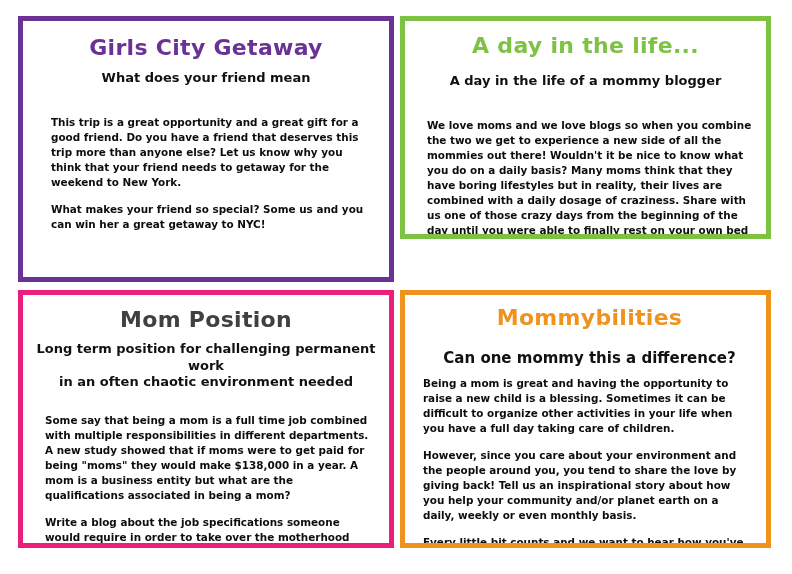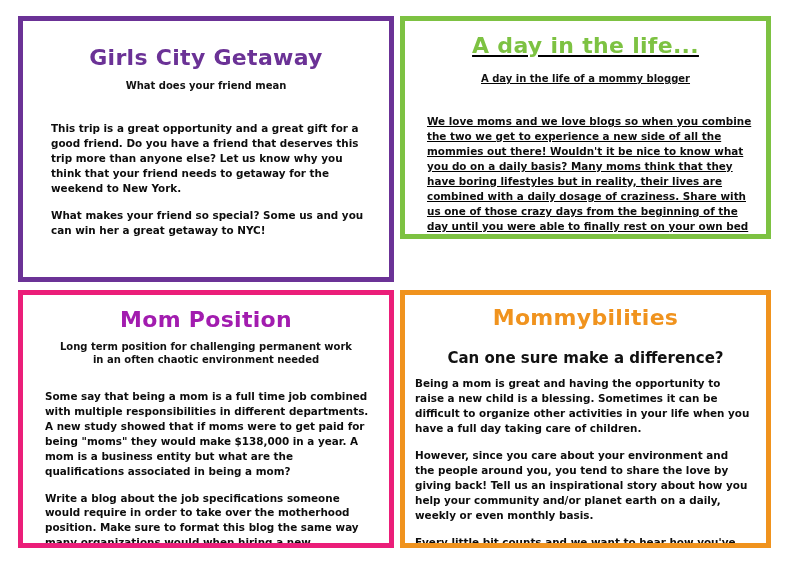--- a/index.html
+++ b/index.html
@@ -25,21 +25,21 @@
     box-sizing: border-box;
     border-style: solid;
     border-width: 5px;
     overflow: hidden;
   }
   
   #panel-girls-city-getaway {
     left: 18px;  top: 16px;  width: 376px; height: 266px;
   }
   #panel-a-day-in-the-life {
-    left: 400px; top: 16px;  width: 371px; height: 223px; text-decoration: underline;
+    left: 400px; top: 16px;  width: 371px; height: 223px;
   }
   #panel-mom-position {
     left: 18px;  top: 290px; width: 376px; height: 258px;
   }
   #panel-mommybilities {
     left: 400px; top: 290px; width: 371px; height: 258px;
   }
 
   .panel-title {
     text-align: center;
@@ -48,39 +48,39 @@
     font-size: 22px;
     letter-spacing: 0.3px;
     margin: 0;
     padding: 0;
   }
   .panel-subtitle {
     text-align: center;
     color: #111111;
     font-family: "DejaVu Sans", sans-serif;
     font-weight: bold;
-    font-size: 10px;
+    font-size: 13px;
     line-height: 1.28;
     margin: 0;
     padding: 0;
   }
   .panel-body {
     color: #0d0d0d;
     font-family: "DejaVu Sans", sans-serif;
     font-weight: bold;
     font-size: 10.4px;
     line-height: 1.44;
     margin: 0;
   }
   .panel-body p { margin: 0 0 12px 0; }
   .panel-body p:last-child { margin-bottom: 0; }
 
   
   #panel-girls-city-getaway { border-color: #6B3296; }
-  #panel-girls-city-getaway .panel-title { color: #6B3296; margin-top: 24px; }
+  #panel-girls-city-getaway .panel-title { color: #6B3296; margin-top: 14px; }
   #panel-girls-city-getaway .panel-subtitle { margin-top: 10px; }
   #panel-girls-city-getaway .body-wrap {
     padding: 0 14px 0 28px;
     margin-top: 28px;
   }
 
   
   #panel-a-day-in-the-life { border-color: #7DC242; }
   #panel-a-day-in-the-life .panel-title { color: #7DC242; margin-top: 12px; }
   #panel-a-day-in-the-life .panel-subtitle { margin-top: 15px; }
@@ -129,36 +129,36 @@
     <h1 class="panel-title" style="color: rgb(125, 194, 66);">A day in the life...</h1>
     <h2 class="panel-subtitle">A day in the life of a mommy blogger</h2>
     <div class="body-wrap">
       <div class="panel-body">
         <p>We love moms and we love blogs so when you combine the two we get to experience a new side of all the mommies out there! Wouldn't it be nice to know what you do on a daily basis? Many moms think that they have boring lifestyles but in reality, their lives are combined with a daily dosage of craziness. Share with us  one of those crazy days from the beginning of the day until you were able to finally rest on your own bed  ...If you actually had the chance to sleep!</p>
       </div>
     </div>
   </section>
 
   <section class="panel" id="panel-mom-position" style="border-color: rgb(235, 30, 121);">
-    <h1 class="panel-title" style="color: #a21caf; margin-top: 12px;">Mom Position</h1>
+    <h1 class="panel-title" style="color: #404040; margin-top: 12px;">Mom Position</h1>
     <h2 class="panel-subtitle">
       <span>Long term position for challenging permanent work</span><br>
       <span>in an often chaotic environment needed</span>
     </h2>
     <div class="body-wrap">
       <div class="panel-body">
         <p>Some say that being a mom is a full time job combined with multiple responsibilities in different departments. A new study showed that if moms were to get paid for being "moms" they would make $138,000 in a year. A mom is a business entity but what are the qualifications associated in being a mom?</p>
         <p>Write a blog about the job specifications someone would require in order to take over the motherhood position. Make sure to format this blog the same way many organizations would when hiring a new employee. Also, include the job duties associated in being a mom and have fun with it! It is supposed to crack a laugh!</p>
       </div>
     </div>
   </section>
 
-  <section class="panel" id="panel-mommybilities" style="border-color: rgb(240, 147, 30);">
+  <section class="panel" id="panel-mommybilities" style="border-color: rgb(240, 147, 30); padding-left: 8px;">
     <h1 class="panel-title" style="color: rgb(240, 147, 30);">Mommybilities</h1>
-    <h2 class="panel-subtitle">Can one sure make a difference?</h2>
+    <h2 class="panel-subtitle">Can one mommy this a difference?</h2>
     <div class="body-wrap">
       <div class="panel-body">
         <p>Being a mom is great and having the opportunity to raise a new child is a blessing. Sometimes it can be difficult to organize other activities in your life when you have a full day taking care of children.</p>
         <p>However, since you care about your environment and the people around you, you tend to share the love by giving back! Tell us an inspirational story about how you help your community and/or planet earth on a daily, weekly or even monthly basis.</p>
         <p>Every little bit counts and we want to hear how you've been sharing the love!</p>
       </div>
     </div>
   </section>
 
 </div>

